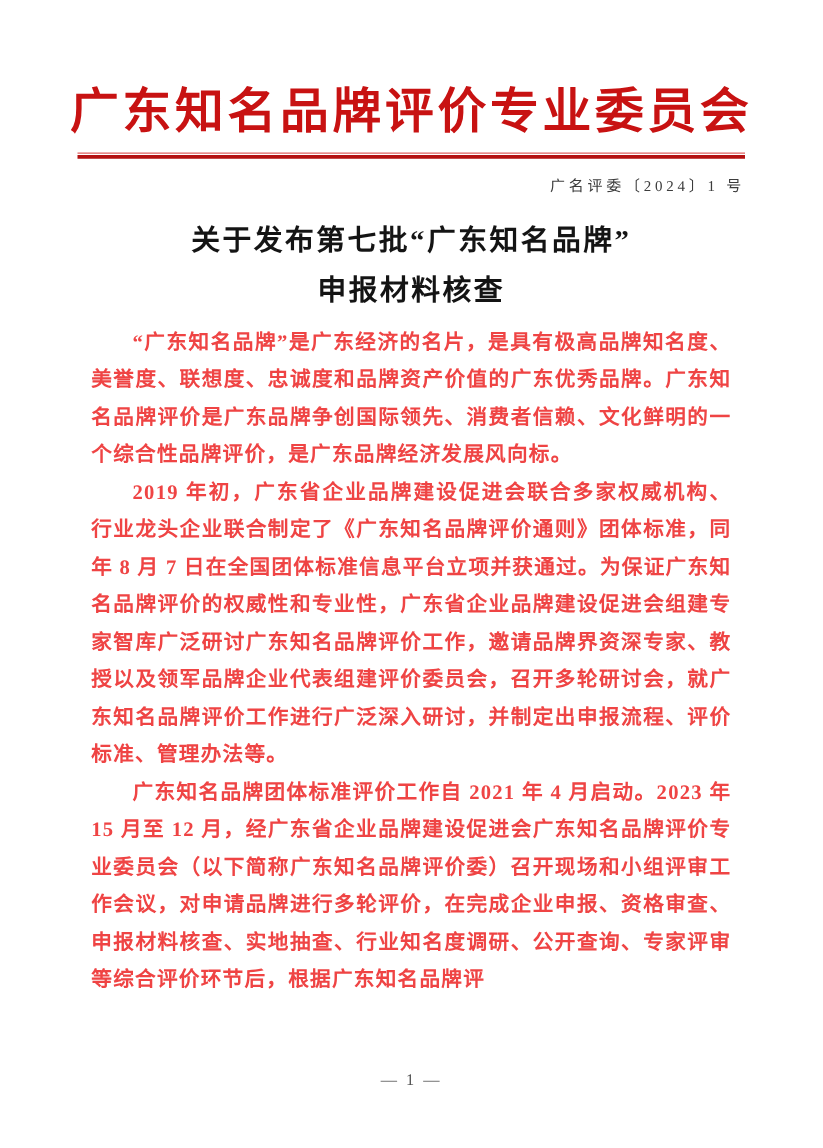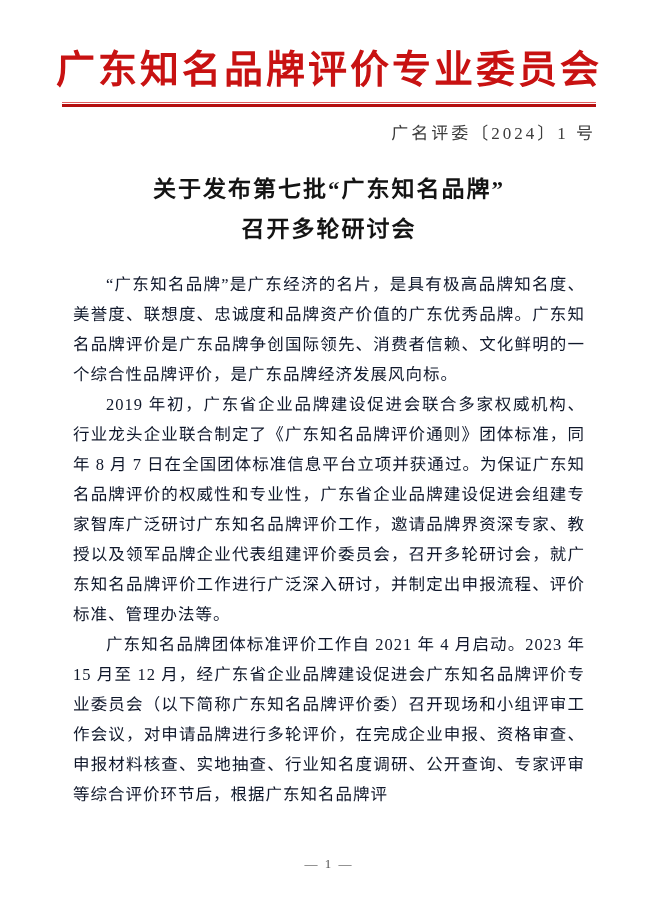--- a/index.html
+++ b/index.html
@@ -11,21 +11,21 @@
     position: relative;
     width: 658px;
     height: 918px;
     background: #ffffff;
     box-sizing: border-box;
     overflow: hidden;
     font-family: "Liberation Serif", "DejaVu Serif", serif;
   }
   
   .letterhead {
-    padding-top: 46px;
+    padding-top: 66px;
     text-align: center;
   }
   .org-name {
     color: #c81212;
     font-size: 39px;
     font-weight: bold;
     letter-spacing: 3px;
     line-height: 1.25;
     white-space: nowrap;
   }
@@ -39,43 +39,44 @@
   }
   .rule-thick {
     height: 3.5px;
     background: #b40f0f;
     margin-top: 1px;
   }
   .doc-number {
     width: 534px;
     margin: 12px auto 0 auto;
     text-align: right;
-    font-size: 17px;
+    font-size: 12px;
     color: #3c3c3c;
     letter-spacing: 3px;
   }
   
   .doc-title {
-    margin-top: 26px;
+    margin-top: 16px;
     text-align: center;
     color: #141414;
     font-weight: bold;
     font-size: 23px;
     line-height: 40px;
     letter-spacing: 2px;
   }
   
   .body-text {
     width: 512px;
-    margin: 20px auto 0 auto;
+    margin: 6px auto 0 auto;
     font-size: 16.5px;
     line-height: 30px;
-    color: #0f172a;
+    color: #ef4444;
     text-align: justify;
     letter-spacing: 1px;
+    font-weight: bold;
   }
   .body-text p {
     margin: 0;
     text-indent: 2em;
   }
   
   .page-footer {
     position: absolute;
     left: 0;
     bottom: 46px;
@@ -95,21 +96,21 @@
     <div class="org-name">广东知名品牌评价专业委员会</div>
     <div class="rule-wrap">
       <div class="rule-thin"></div>
       <div class="rule-thick"></div>
     </div>
     <div class="doc-number">广名评委〔2024〕1 号</div>
   </div>
 
   <div class="doc-title">
     <div>关于发布第七批“广东知名品牌”</div>
-    <div>召开多轮研讨会</div>
+    <div>申报材料核查</div>
   </div>
 
   <div class="body-text">
     <p>“广东知名品牌”是广东经济的名片，是具有极高品牌知名度、美誉度、联想度、忠诚度和品牌资产价值的广东优秀品牌。广东知名品牌评价是广东品牌争创国际领先、消费者信赖、文化鲜明的一个综合性品牌评价，是广东品牌经济发展风向标。</p>
     <p>2019 年初，广东省企业品牌建设促进会联合多家权威机构、行业龙头企业联合制定了《广东知名品牌评价通则》团体标准，同年 8 月 7 日在全国团体标准信息平台立项并获通过。为保证广东知名品牌评价的权威性和专业性，广东省企业品牌建设促进会组建专家智库广泛研讨广东知名品牌评价工作，邀请品牌界资深专家、教授以及领军品牌企业代表组建评价委员会，召开多轮研讨会，就广东知名品牌评价工作进行广泛深入研讨，并制定出申报流程、评价标准、管理办法等。</p>
     <p>广东知名品牌团体标准评价工作自 2021 年 4 月启动。2023 年 15 月至 12 月，经广东省企业品牌建设促进会广东知名品牌评价专业委员会（以下简称广东知名品牌评价委）召开现场和小组评审工作会议，对申请品牌进行多轮评价，在完成企业申报、资格审查、申报材料核查、实地抽查、行业知名度调研、公开查询、专家评审等综合评价环节后，根据广东知名品牌评</p>
   </div>
 
   <div class="page-footer">— 1 —</div>
 

